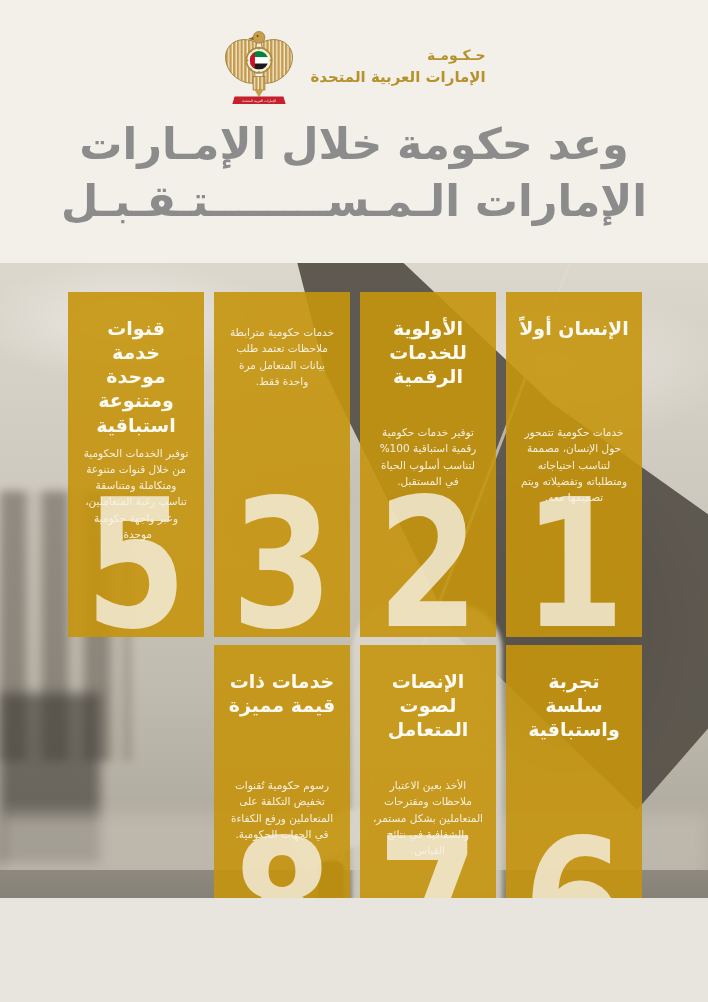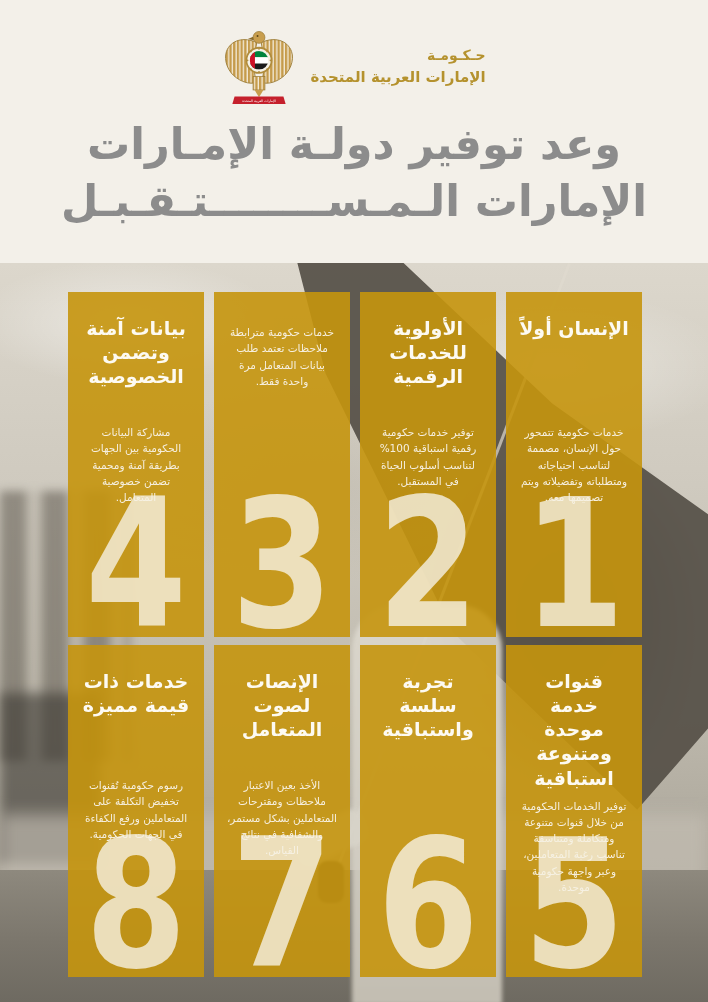--- a/index.html
+++ b/index.html
@@ -1,17 +1,17 @@
 <!DOCTYPE html>
 <html lang="ar" dir="rtl"><head>
 <meta charset="utf-8">
 <style>
   html,body{margin:0;padding:0;background:#e8e5de;}
   .poster{
-    position:relative; width:708px; height:1002px; overflow:hidden;
+    position:relative; width:708px; height:898px; overflow:hidden;
     background:#f3f0e9; font-family:"DejaVu Sans", sans-serif;
     margin:0 auto;
   }
   
   .gov-header{
     position:absolute; top:26px; left:0; right:0;
     display:flex; flex-direction:row; justify-content:center; align-items:center;
     gap:14px; direction:ltr;
   }
   .emblem{width:74px; height:82px; display:block;}
@@ -176,21 +176,21 @@
       <path d="M17,95 L83,95 L86,105 L14,105 Z" fill="#c5202c"></path>
       <text x="50" y="102" text-anchor="middle" font-size="4.6" fill="#ffffff">الإمارات العربية المتحدة</text>
     </svg>
     <div class="gov-text">
       <div class="gov-line1">حـكـومـة</div>
       <div class="gov-line2">الإمارات العربية المتحدة</div>
     </div>
   </div>
 
   <h1 class="poster-title">
-    <span>وعد توفير دولـة الإمـارات</span><br>
+    <span>وعد حكومة خلال الإمـارات</span><br>
     <span>الإمارات الـمـســــــــتـقـبـل</span>
   </h1>
 
   <div class="cards">
 
     <section class="card">
       <h2 class="card-title">الإنسان أولاً</h2>
       <p class="card-body">خدمات حكومية تتمحور حول الإنسان، مصممة لتناسب احتياجاته ومتطلباته وتفضيلاته ويتم تصميمها معه.</p>
       <div class="card-number">1</div>
     </section>
@@ -199,25 +199,20 @@
       <h2 class="card-title">الأولوية للخدمات الرقمية</h2>
       <p class="card-body">توفير خدمات حكومية رقمية استباقية 100% لتناسب أسلوب الحياة في المستقبل.</p>
       <div class="card-number">2</div>
     </section>
 
     <section class="card">
       <p class="card-body">خدمات حكومية مترابطة ملاحظات تعتمد طلب بيانات المتعامل مرة واحدة فقط.</p>
       <div class="card-number">3</div>
     </section>
 
-    <section class="card">
-      <h2 class="card-title">بيانات آمنة وتضمن الخصوصية</h2>
-      <p class="card-body">مشاركة البيانات الحكومية بين الجهات بطريقة آمنة ومحمية تضمن خصوصية المتعامل.</p>
-      <div class="card-number">4</div>
-    </section>
 
     <section class="card">
       <h2 class="card-title">قنوات خدمة موحدة ومتنوعة استباقية</h2>
       <p class="card-body">توفير الخدمات الحكومية من خلال قنوات متنوعة ومتكاملة ومتناسقة تناسب رغبة المتعاملين، وعبر واجهة حكومية موحدة.</p>
       <div class="card-number">5</div>
     </section>
 
     <section class="card">
       <h2 class="card-title">تجربة سلسة واستباقية</h2>
       <div class="card-number">6</div>

